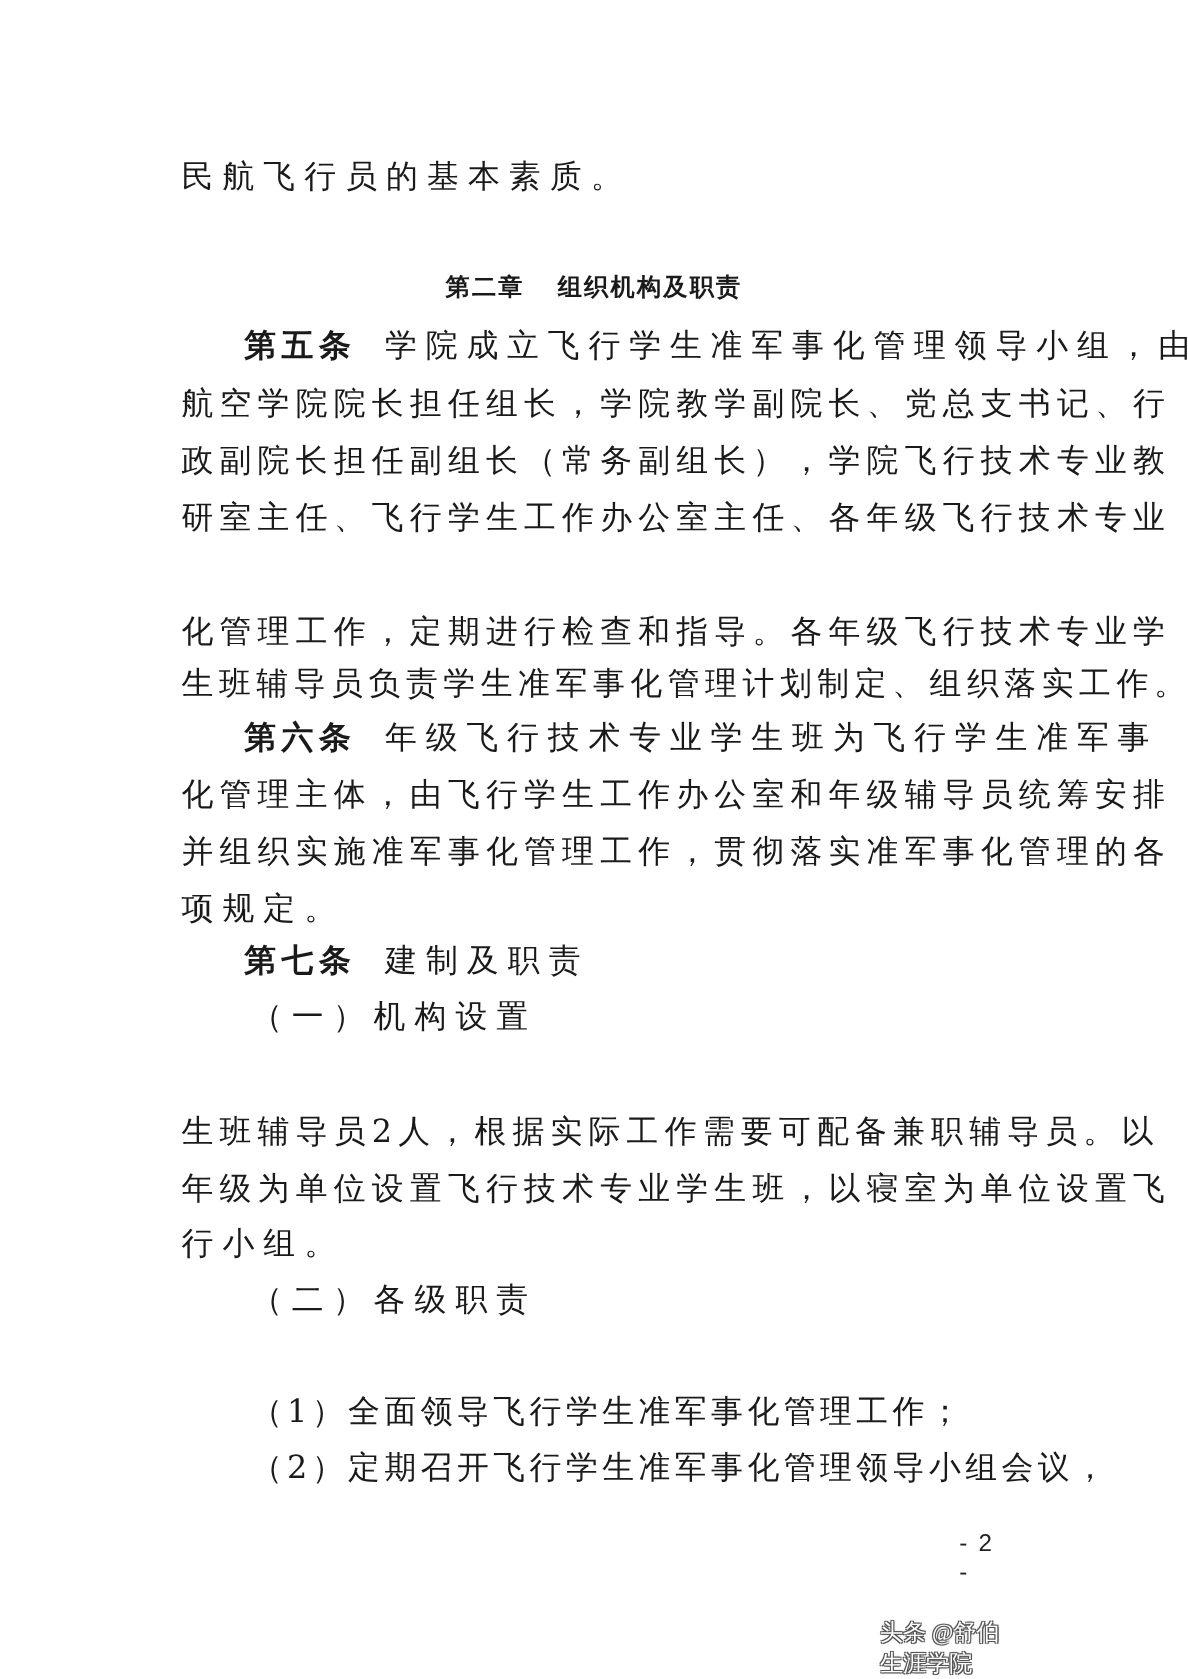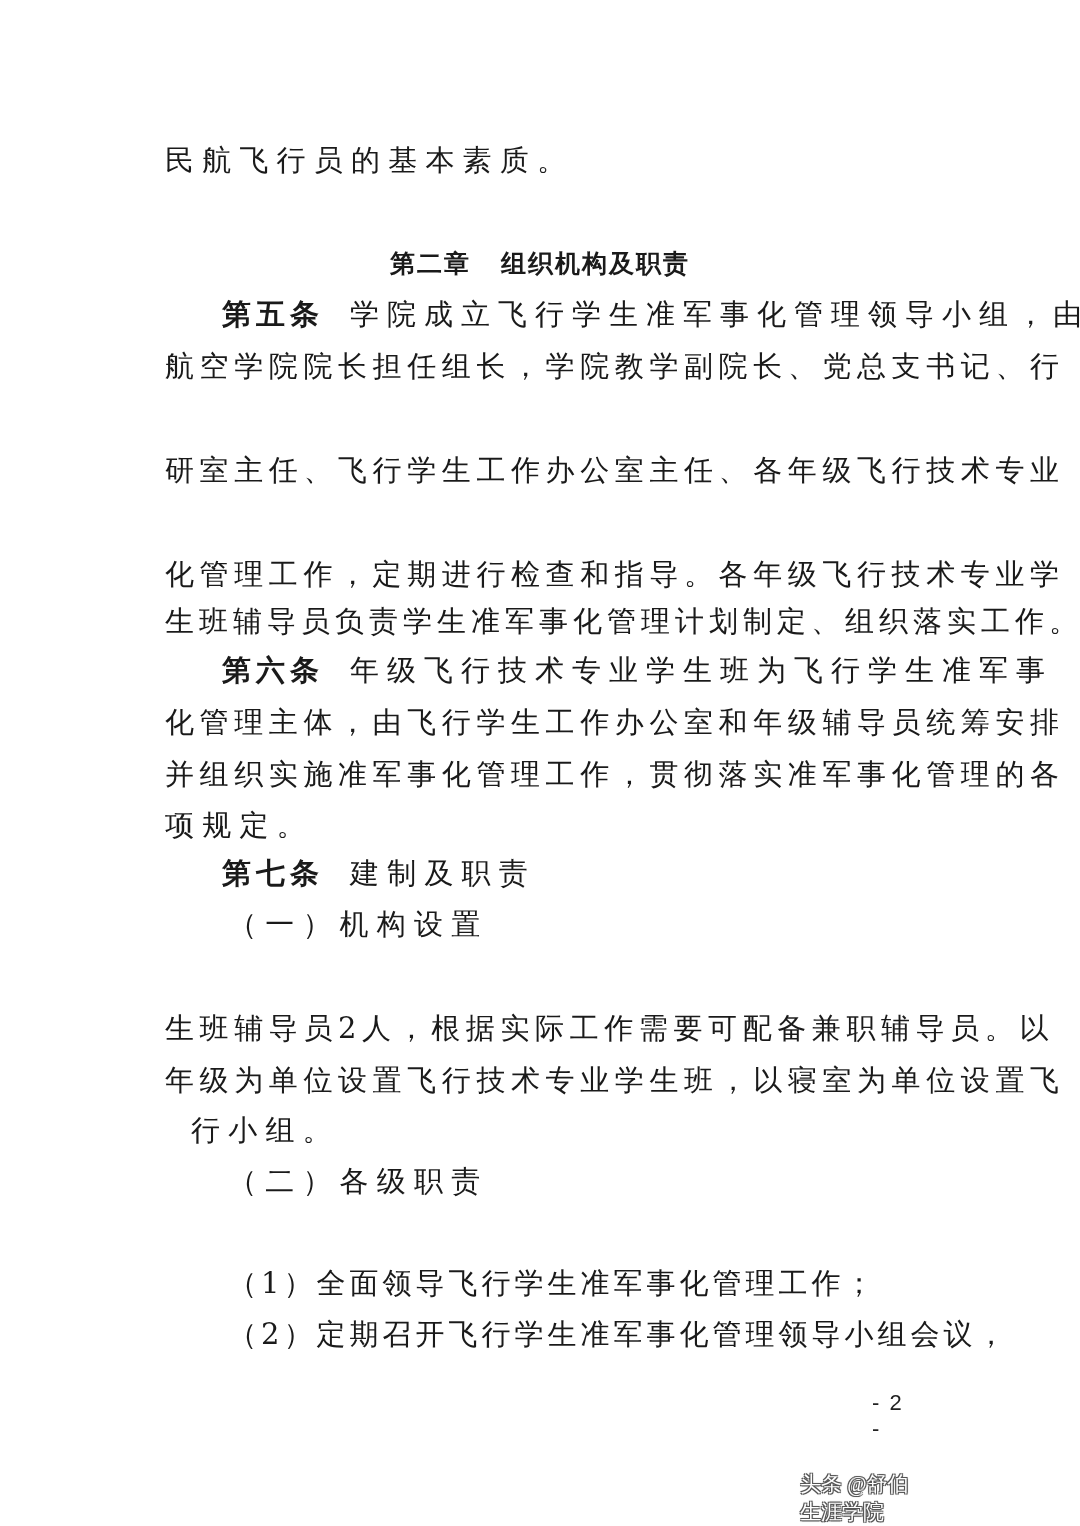--- a/index.html
+++ b/index.html
@@ -37,23 +37,23 @@
       font-family: "DejaVu Sans", "Liberation Sans", sans-serif;
       letter-spacing: 5px;
       margin-right: 26px;
     }
     .chapter {
       position: absolute;
       left: 0;
       width: 1080px;
       text-align: center;
       top: 243px;
-      font-family: Liberation Sans, sans-serif;
+      font-family: Liberation Mono, monospace;
       font-weight: bold;
-      font-size: 25px;
+      font-size: 22px;
       line-height: 40px;
       letter-spacing: 2px;
     }
     .chapter .gap { display: inline-block; width: 30px; }
     .page-number {
       position: absolute;
       left: 872px;
       top: 1390px;
       font-family: "Liberation Sans", sans-serif;
       font-size: 22px;
@@ -81,38 +81,39 @@
   <div class="line" style="top:140px;">民航飞行员的基本素质。</div>
 
   <div class="chapter">
     <span>第二章</span><span class="gap"></span><span>组织机构及职责</span>
   </div>
 
   <div class="line indent" style="top:294px; letter-spacing:8px;">
     <span class="art">第五条</span><span>学院成立飞行学生准军事化管理领导小组，由</span>
   </div>
   <div class="line" style="top:346px; letter-spacing:5.6px;">航空学院院长担任组长，学院教学副院长、党总支书记、行</div>
+  <div class="line" style="top:398px; letter-spacing:5.6px;">政副院长担任副组长（常务副组长），学院飞行技术专业教</div>
   <div class="line" style="top:450px; letter-spacing:5.6px;">研室主任、飞行学生工作办公室主任、各年级飞行技术专业</div>
   <div class="line" style="top:554px; letter-spacing:5.6px;">化管理工作，定期进行检查和指导。各年级飞行技术专业学</div>
   <div class="line" style="top:601px; letter-spacing:5.0px;">生班辅导员负责学生准军事化管理计划制定、组织落实工作。</div>
 
   <div class="line indent" style="top:650px; letter-spacing:8px;">
     <span class="art">第六条</span><span>年级飞行技术专业学生班为飞行学生准军事</span>
   </div>
   <div class="line" style="top:702px; letter-spacing:5.6px;text-align:right;">化管理主体，由飞行学生工作办公室和年级辅导员统筹安排</div>
   <div class="line" style="top:754px; letter-spacing:5.6px;">并组织实施准军事化管理工作，贯彻落实准军事化管理的各</div>
   <div class="line" style="top:805px;">项规定。</div>
 
   <div class="line indent" style="top:853px;">
     <span class="art">第七条</span><span>建制及职责</span>
   </div>
   <div class="line indent" style="top:904px; left:228px;">（一）机构设置</div>
   <div class="line" style="top:1008px; letter-spacing:5.6px;">生班辅导员2人，根据实际工作需要可配备兼职辅导员。以</div>
   <div class="line" style="top:1060px; letter-spacing:5.6px;">年级为单位设置飞行技术专业学生班，以寝室为单位设置飞</div>
-  <div class="line" style="top:1110px;margin-left:26px;">行小组。</div>
+  <div class="line" style="top:1110px;">行小组。</div>
   <div class="line indent" style="top:1161px; left:228px;">（二）各级职责</div>
   <div class="line indent" style="top:1263px; left:228px; letter-spacing:4px;">（1）全面领导飞行学生准军事化管理工作；</div>
   <div class="line indent" style="top:1314px; left:228px; letter-spacing:4px;">（2）定期召开飞行学生准军事化管理领导小组会议，</div>
 
   <div class="page-number">- 2 -</div>
 
   <div class="watermark">头条 @舒伯生涯学院</div>
 
 </div>
 

